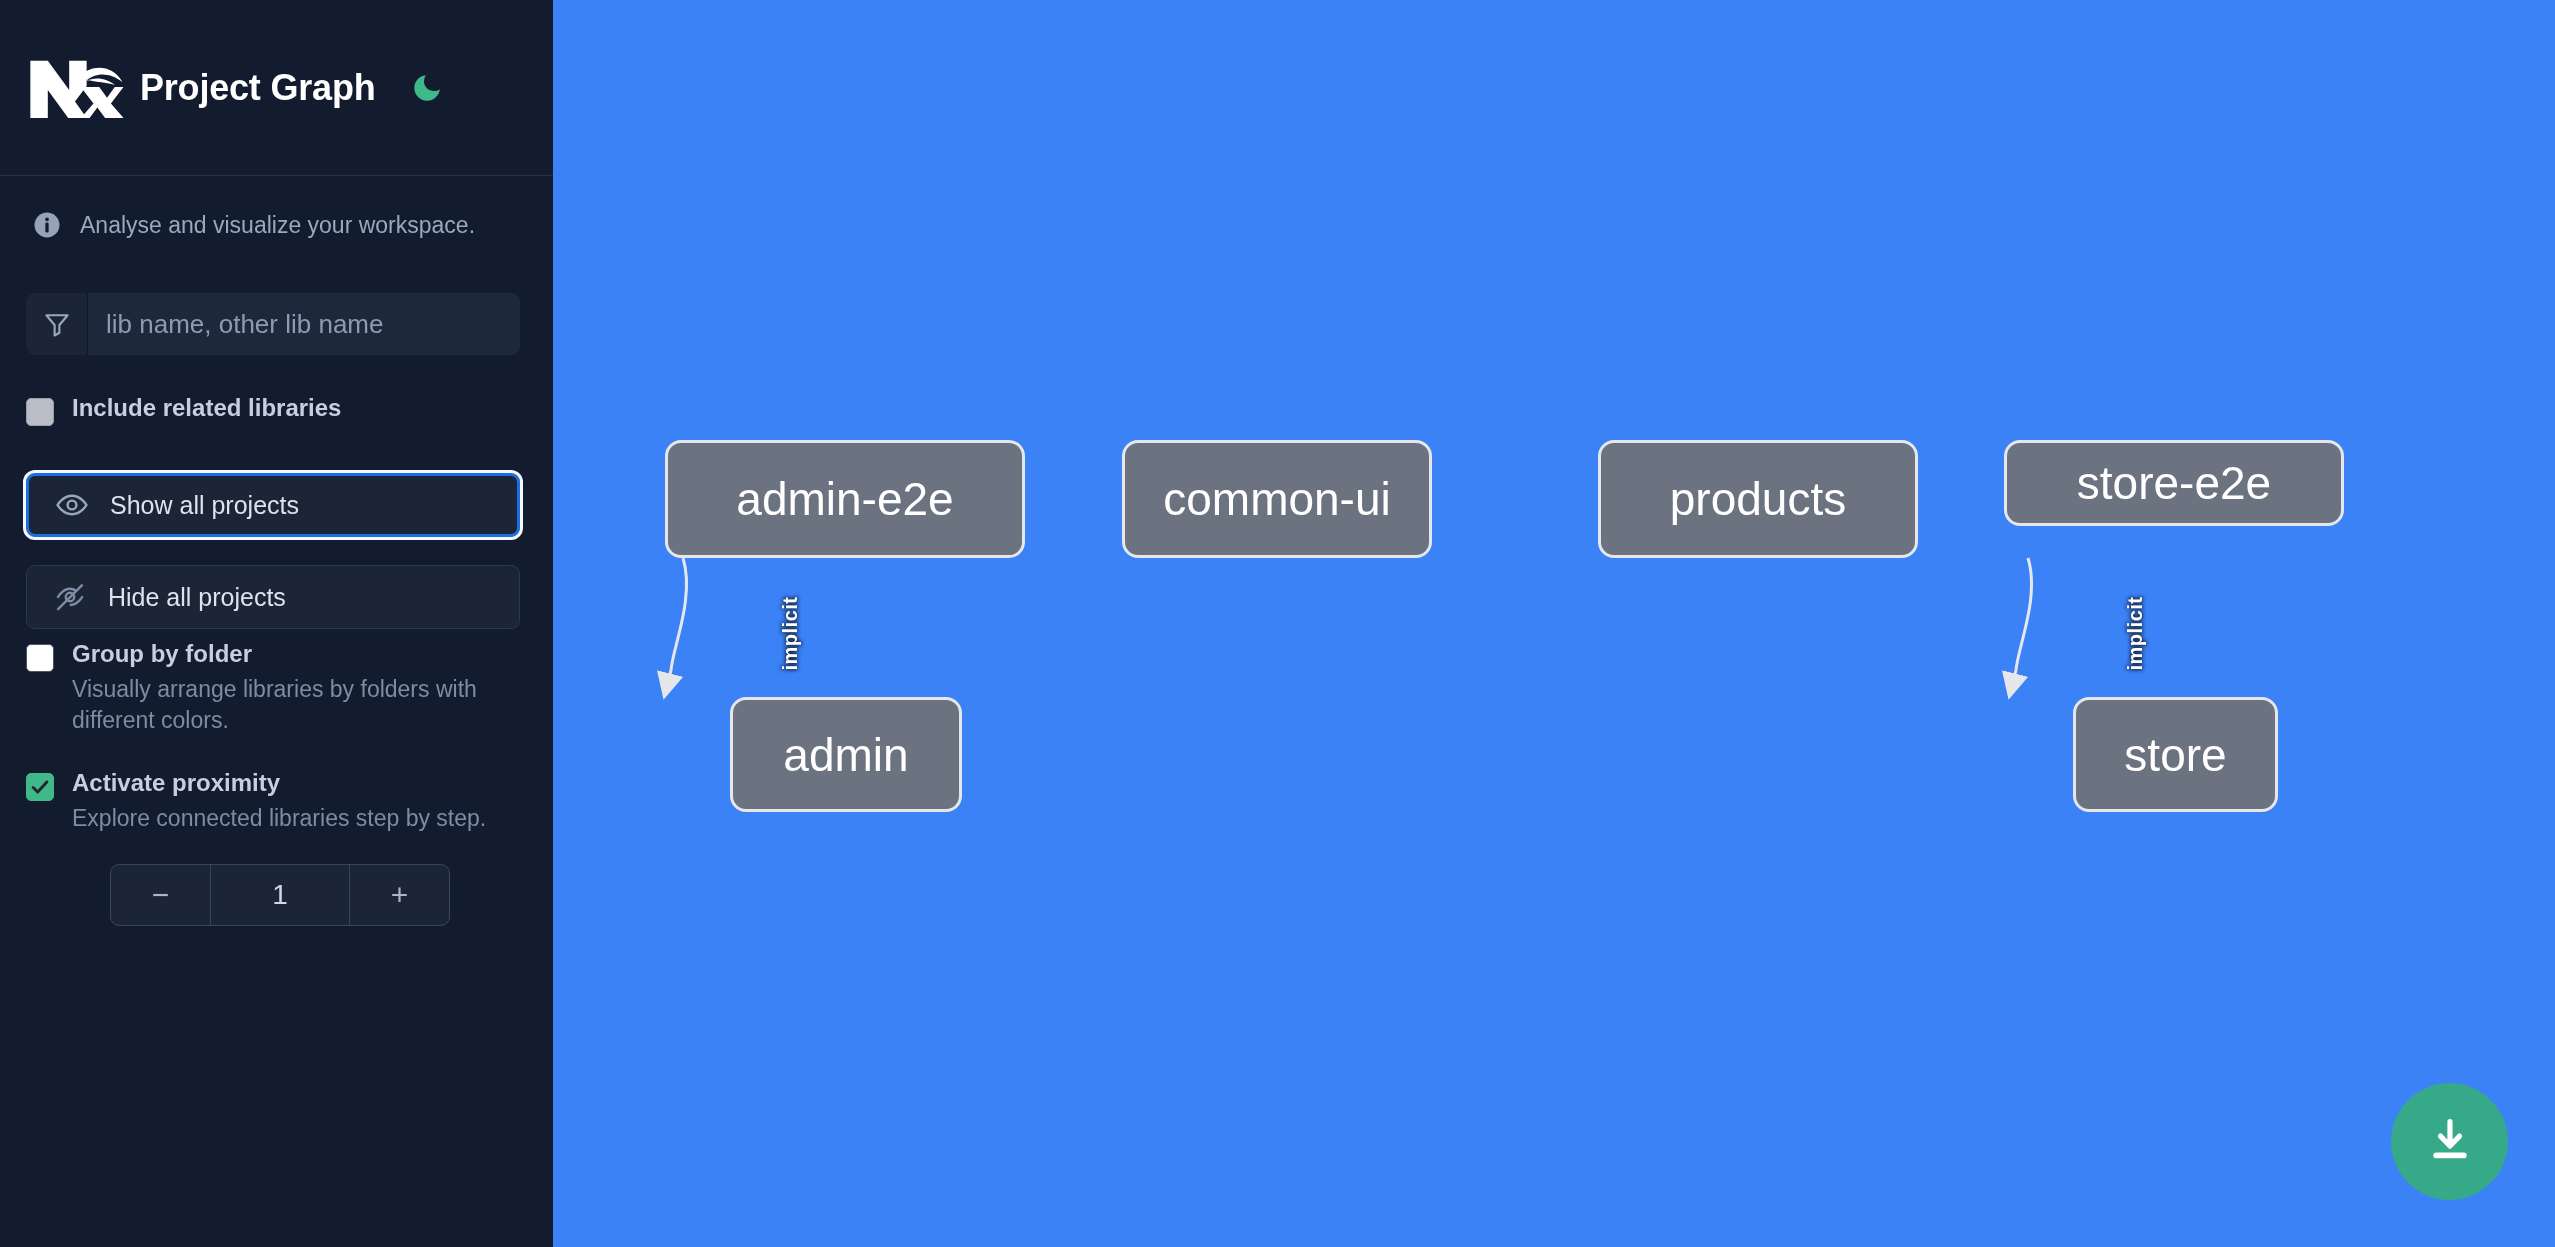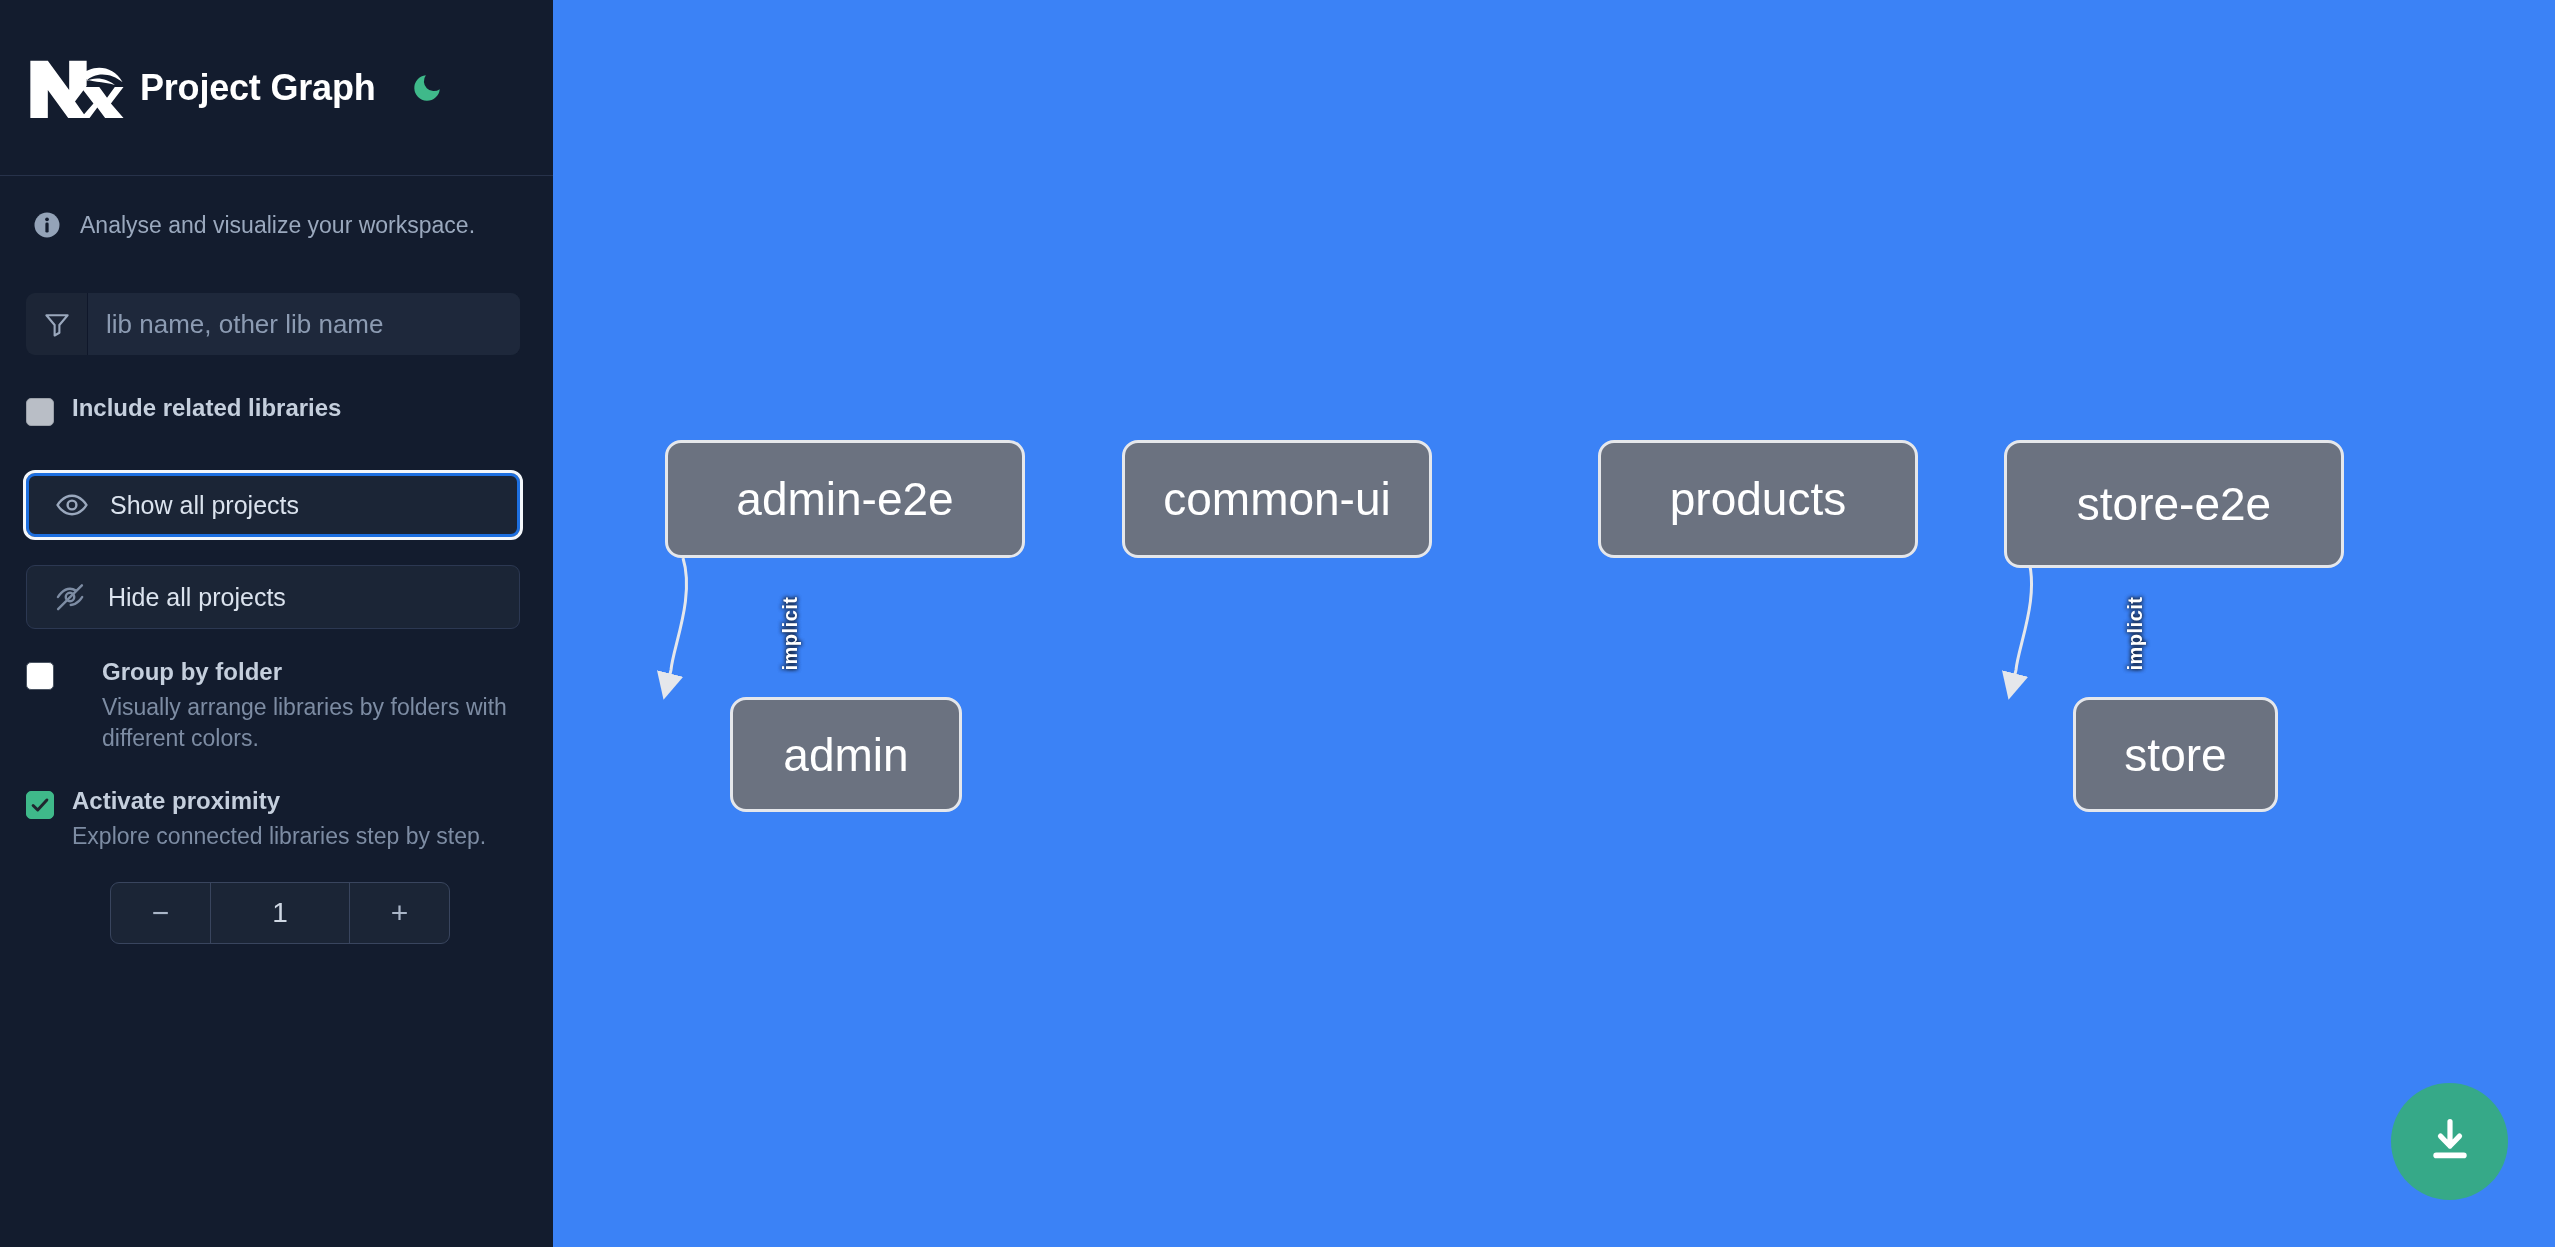--- a/index.html
+++ b/index.html
@@ -78,21 +78,21 @@
     padding: 0 18px;
   }
   .search-input::placeholder { color: #8c9bb2; }
 
   
   .option-row {
     display: flex;
     padding: 0 26px 0 26px;
   }
   .opt-include { margin-top: 38px; }
-  .opt-group   { margin-top: 28px; gap: 30px; }
+  .opt-group   { margin-top: 10px; }
   .opt-prox    { margin-top: 32px; }
 
   .cb {
     flex: 0 0 auto;
     width: 28px; height: 28px;
     border-radius: 5px;
     margin-top: 5px;
     margin-right: 18px;
   }
   .cb-grey { background: #b9bec6; border: 1px solid #9aa0a9; }
@@ -336,21 +336,21 @@
           <path d="M0,0 L9,4.5 L0,9 z" fill="#e5e7eb"></path>
         </marker>
       </defs>
       <path d="M138 6 C150 45 128 95 126 118 L120 142" fill="none" stroke="#e5e7eb" stroke-width="3" marker-end="url(#arrow)" transform="translate(-8,552)"></path>
       <path d="M1483 6 C1495 45 1473 95 1471 118 L1465 142" fill="none" stroke="#e5e7eb" stroke-width="3" marker-end="url(#arrow)" transform="translate(-8,552)"></path>
     </svg>
 
     <div class="node" style="left:112px;  top:440px; width:360px; height:118px;">admin-e2e</div>
     <div class="node" style="left:569px;  top:440px; width:310px; height:118px;">common-ui</div>
     <div class="node" style="left:1045px; top:440px; width:320px; height:118px;">products</div>
-    <div class="node" style="left:1451px; top:440px; width:340px; height:128px;">store-e2e</div>
+    <div class="node" style="left:1451px; top:440px; width:340px; height:86px;">store-e2e</div>
     <div class="node" style="left:177px;  top:697px; width:232px; height:115px;">admin</div>
     <div class="node" style="left:1520px; top:697px; width:205px; height:115px;">store</div>
 
     <span class="edge-label" style="left:200px; top:622px;">implicit</span>
     <span class="edge-label" style="left:1545px; top:622px;">implicit</span>
 
     <button class="fab">
       <span>
         <svg viewBox="0 0 24 24" width="52" height="52" aria-hidden="true">
           <path d="M12 3.5v10.5M12 14.8l-4.4-4.6M12 14.8l4.4-4.6" fill="none" stroke="#ffffff" stroke-width="2.4" stroke-linecap="round" stroke-linejoin="round"></path>

